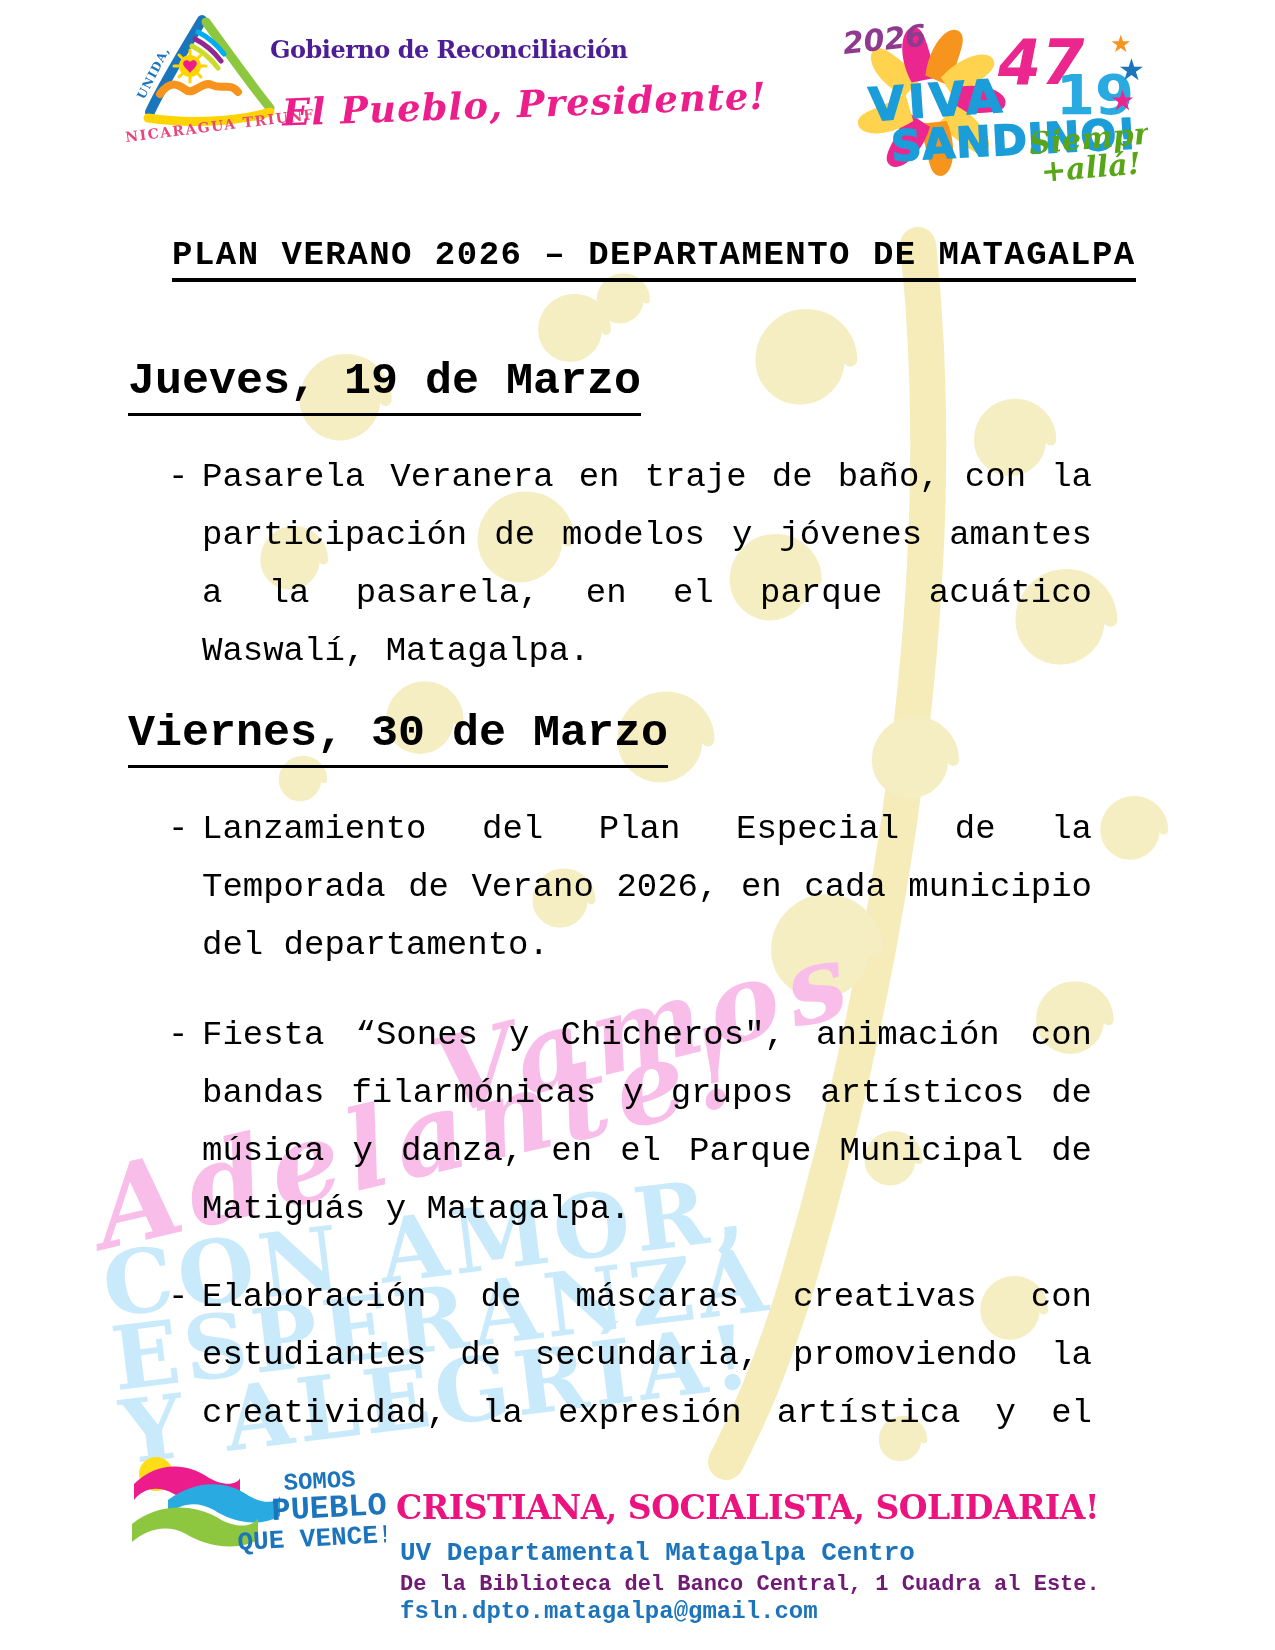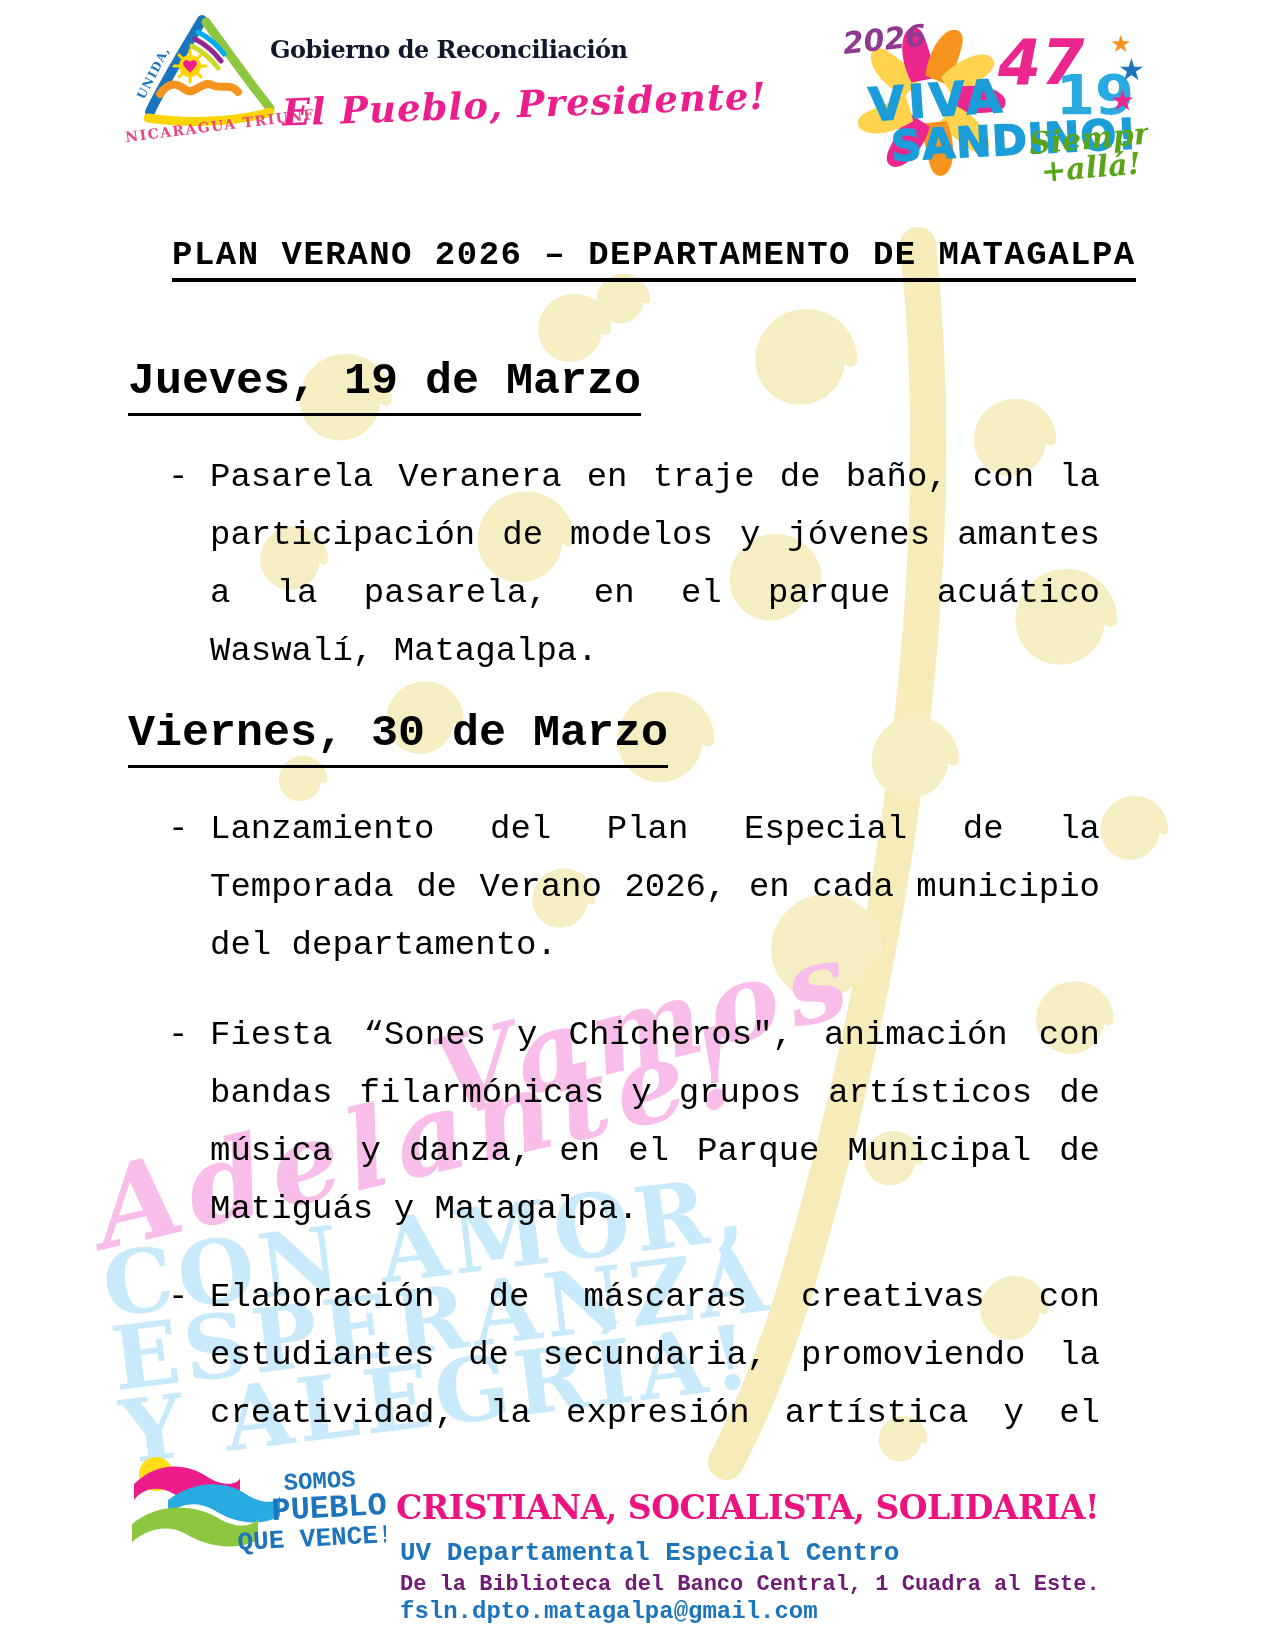--- a/index.html
+++ b/index.html
@@ -14,38 +14,38 @@
   .wm-script { position:absolute; z-index:2; color:#f9bde9;
     font-family:"DejaVu Serif",serif; font-style:italic; font-weight:bold; white-space:nowrap; }
   .wm-vamos { left:430px; top:965px; font-size:105px; letter-spacing:10px; transform:rotate(-14deg); }
   .wm-adelante { left:88px; top:1072px; font-size:110px; letter-spacing:8px; transform:rotate(-13deg); }
   .wm-blue { position:absolute; left:110px; top:1208px; z-index:2; color:#c9eafb;
     font-family:"DejaVu Serif",serif; font-weight:bold; font-size:88px; line-height:74px;
     letter-spacing:5px; transform:rotate(-7deg); white-space:nowrap; }
   
   .hdr-emblem { position:absolute; left:118px; top:10px; z-index:5; }
   .gob-text { position:absolute; left:270px; top:36px; z-index:5;
-    font-family:"DejaVu Serif",serif; font-weight:bold; color:#0f172a;
+    font-family:"DejaVu Serif",serif; font-weight:bold; color:#4c1d95;
     font-size:24px; line-height:27px; letter-spacing:-0.5px; white-space:nowrap; }
   .gob-slogan { position:absolute; left:282px; top:82px; z-index:5;
     font-family:"DejaVu Serif",serif; font-style:italic; font-weight:bold;
     color:#ec1e8c; font-size:37px; transform:rotate(-2deg); white-space:nowrap; letter-spacing:1px; }
   .hdr-viva { position:absolute; left:818px; top:6px; z-index:5; }
   
   .doc-title { position:absolute; left:128px; top:236px; z-index:5; width:1000px; white-space:nowrap;margin-left:44px; }
   .doc-title span { font-weight:bold; font-size:34px; letter-spacing:1.5px;
     border-bottom:4px solid #000; padding-bottom:4px; display:inline-block; }
   .sec-heading { position:absolute; z-index:5; white-space:nowrap; }
   .sec-heading span { font-weight:bold; font-size:45px; border-bottom:3px solid #000;
     padding-bottom:6px; display:inline-block; }
   .heading-1 { left:128px; top:356px; }
   .heading-2 { left:128px; top:708px; }
   .bullet { position:absolute; left:128px; z-index:5; display:flex; font-size:34px; line-height:58px; }
   .bullet .dash { margin-left:40px; width:34px; flex:none; }
-  .bullet p { width:890px; text-align:justify;margin-left:8px; }
+  .bullet p { width:890px; text-align:justify; }
   .bullet-1 { top:448px; }
   .bullet-2 { top:800px; }
   .bullet-3 { top:1006px; }
   .bullet-4 { top:1268px; }
   .justify-last p { text-align-last:justify; }
   
   .ftr-logo { position:absolute; left:126px; top:1448px; z-index:5; }
   .ftr-slogan { position:absolute; left:396px; top:1488px; z-index:5;
     font-family:"DejaVu Serif",serif; font-weight:bold; color:#eb1380;
     font-size:33px; letter-spacing:-0.5px; white-space:nowrap; }
@@ -210,15 +210,15 @@
   <circle cx="30" cy="26" r="17" fill="#ffde17"></circle>
   <path d="M8,36 C32,12 62,16 80,28 C98,40 112,36 114,30 L114,52 C92,62 66,56 48,46 C30,36 16,42 8,52 Z" fill="#ec1c8d"></path>
   <path d="M42,52 C72,30 102,34 120,46 C138,58 152,54 154,48 L154,68 C132,80 106,74 88,62 C70,52 54,56 42,66 Z" fill="#29abe2"></path>
   <path d="M6,76 C36,52 72,58 92,70 C112,82 128,78 132,70 L132,92 C108,104 80,98 60,86 C42,76 22,80 6,94 Z" fill="#8dc63f"></path>
   <text x="158" y="42" transform="rotate(-3 158 42)" font-family="Liberation Mono,monospace" font-weight="bold" font-size="24" fill="#1c75bc">SOMOS</text>
   <text x="146" y="72" transform="rotate(-3 146 72)" font-family="Liberation Mono,monospace" font-weight="bold" font-size="32" fill="#1c75bc">PUEBLO</text>
   <text x="112" y="102" transform="rotate(-3 112 102)" font-family="Liberation Mono,monospace" font-weight="bold" font-size="26" fill="#1c75bc">QUE VENCE!</text>
 </svg>
 
 <div class="ftr-slogan">CRISTIANA, SOCIALISTA, SOLIDARIA!</div>
-<div class="ftr-org">UV Departamental Especial Centro</div>
+<div class="ftr-org">UV Departamental Matagalpa Centro</div>
 <div class="ftr-addr">De la Biblioteca del Banco Central, 1 Cuadra al Este.</div>
 <div class="ftr-email">fsln.dpto.matagalpa@gmail.com</div>
 
 </body></html>

